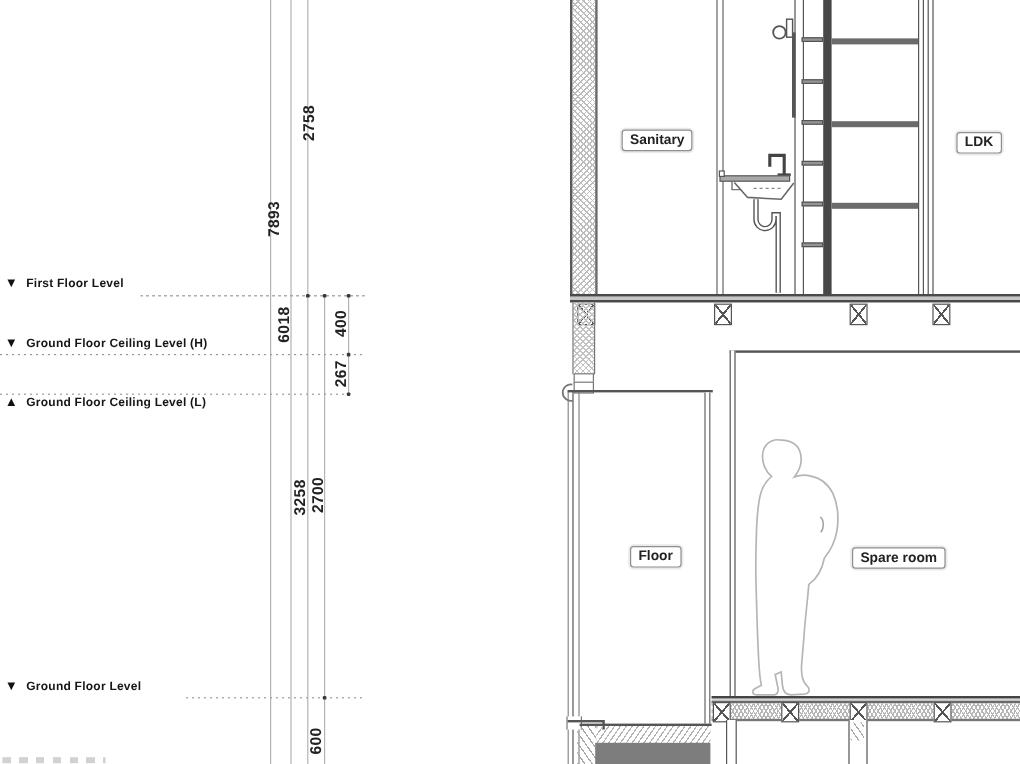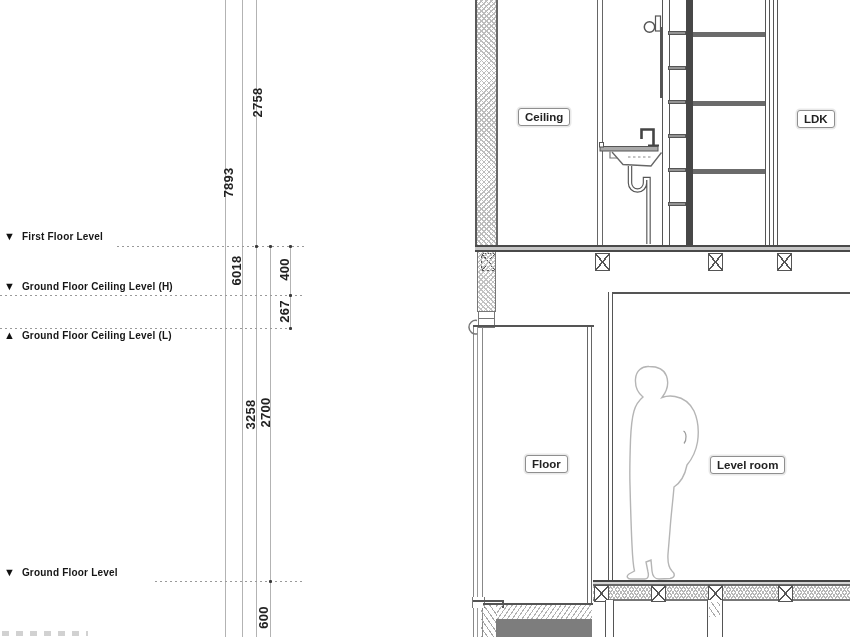--- a/index.html
+++ b/index.html
@@ -179,18 +179,18 @@
          L645,579 C648,579 649,576 648,572 L646,562 L651,560 L652,571
          C652.5,576 655,579 659,579 L670,578.5 C675,578 675.5,574 672,571
          C669,568 667.5,562 668,554 L670,530 C671,515 673,500 674,487
          C680,483 685,475 687,465 C692,459 696,451 697.5,442
          C699,432 698,420 694,411 C690,403 683,398 675,396.5
          C670,395.5 666,396 662,397.5 C667,391 669,383 666.5,376
          C664,369 657,366.5 649,366.5 Z" fill="#ffffff" stroke="#b5b5b5" stroke-width="1.4"></path>
     <path d="M683.5,431 c3,1.5 3.5,9 0.5,12.5" fill="none" stroke="#9a9a9a" stroke-width="1.2"></path>
   </svg>
 
-  <div class="room-label" style="left:518px;top:108px">Ceiling</div>
+  <div class="room-label" style="left:518px;top:108px">Sanitary</div>
   <div class="room-label" style="left:797px;top:110px">LDK</div>
   <div class="room-label" style="left:525px;top:455px">Floor</div>
-  <div class="room-label" style="left:710px;top:456px">Level room</div>
+  <div class="room-label" style="left:710px;top:456px">Spare room</div>
 
 </div>
 
 </body></html>

